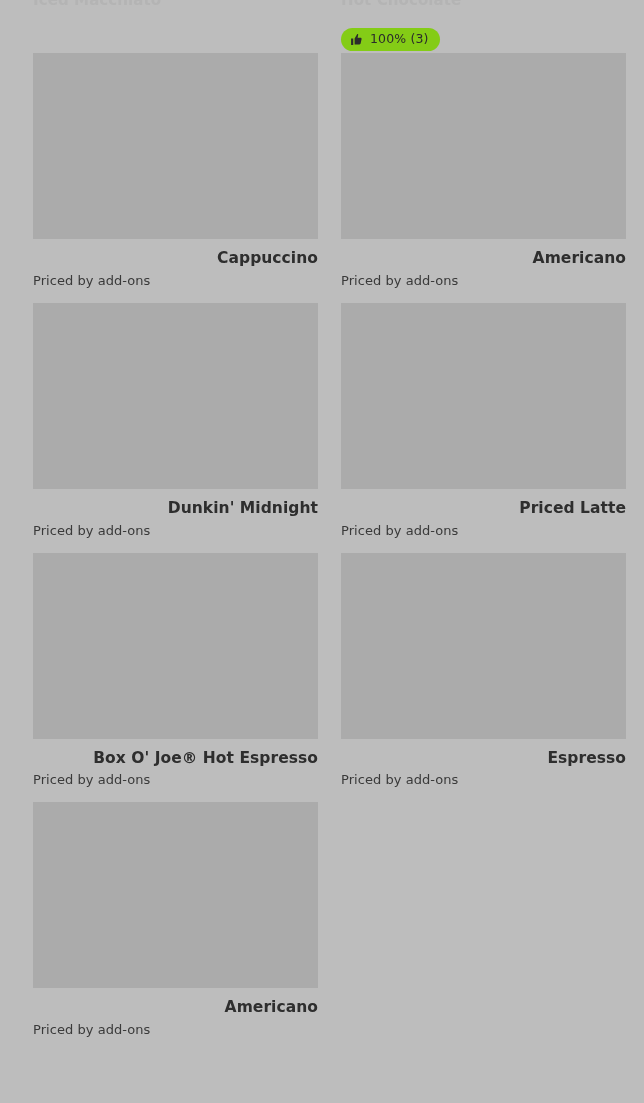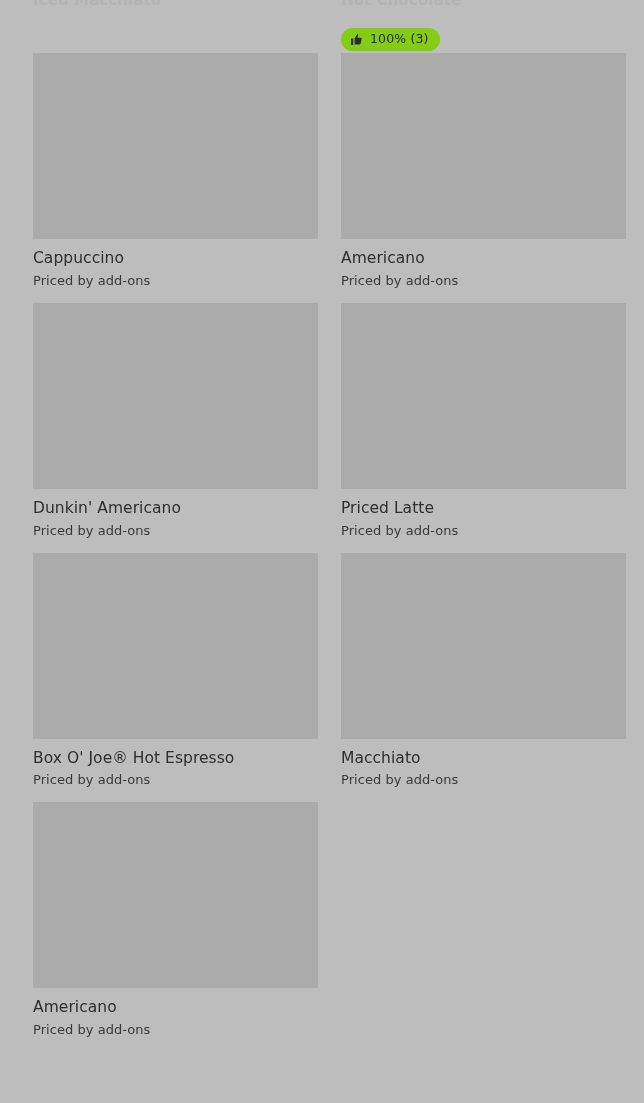--- a/index.html
+++ b/index.html
@@ -106,25 +106,26 @@
   }
   .card-thumb {
     width: 285px;
     height: 186px;
     background: #ababab;
     display: block;
   }
   .card-title {
     margin: 11px 0 0 0;
     font-size: 15.5px;
-    font-weight: normal;
+    font-weight: bold;
     color: #2e2e2e;
     line-height: 1.15;
     letter-spacing: .05px;
     white-space: nowrap;
+    text-align: right;
   }
   .card-sub {
     margin: 6px 0 0 0;
     font-size: 13px;
     font-weight: 400;
     color: #3a3a3a;
     line-height: 1.15;
     letter-spacing: .05px;
     white-space: nowrap;
   }
@@ -162,39 +163,39 @@
       <div class="card">
         <div class="card-thumb"></div>
         <div class="card-title">Americano</div>
         <div class="card-sub">Priced by add-ons</div>
       </div>
     </div>
 
     <div class="row">
       <div class="card">
         <div class="card-thumb"></div>
-        <div class="card-title">Dunkin' Americano</div>
+        <div class="card-title">Dunkin' Midnight</div>
         <div class="card-sub">Priced by add-ons</div>
       </div>
       <div class="card">
         <div class="card-thumb"></div>
         <div class="card-title">Priced Latte</div>
         <div class="card-sub">Priced by add-ons</div>
       </div>
     </div>
 
     <div class="row">
       <div class="card">
         <div class="card-thumb"></div>
         <div class="card-title">Box O' Joe® Hot Espresso</div>
         <div class="card-sub">Priced by add-ons</div>
       </div>
       <div class="card">
         <div class="card-thumb"></div>
-        <div class="card-title">Macchiato</div>
+        <div class="card-title">Espresso</div>
         <div class="card-sub">Priced by add-ons</div>
       </div>
     </div>
 
     <div class="row">
       <div class="card">
         <div class="card-thumb"></div>
         <div class="card-title">Americano</div>
         <div class="card-sub">Priced by add-ons</div>
       </div>

